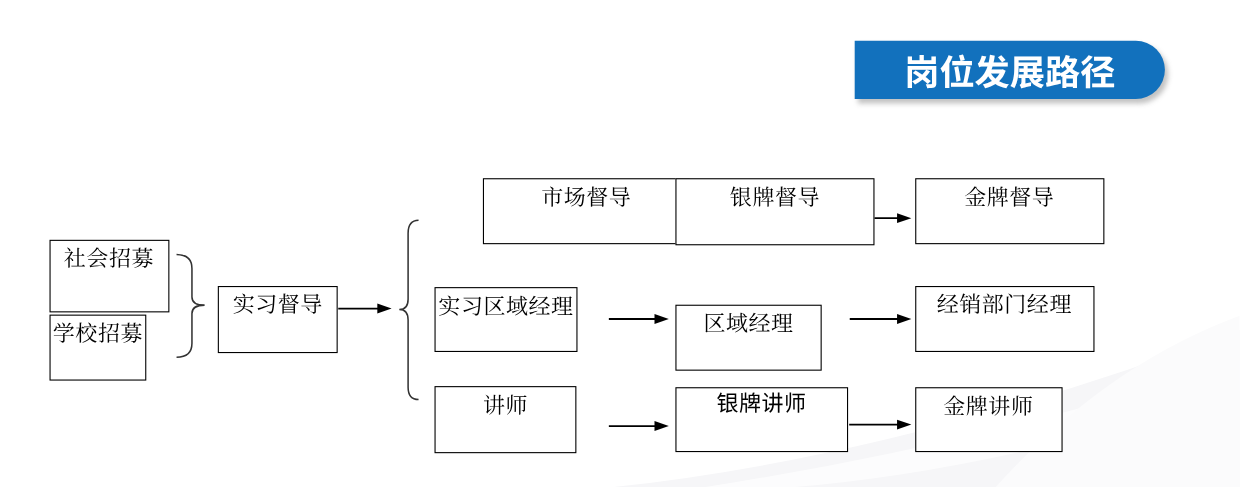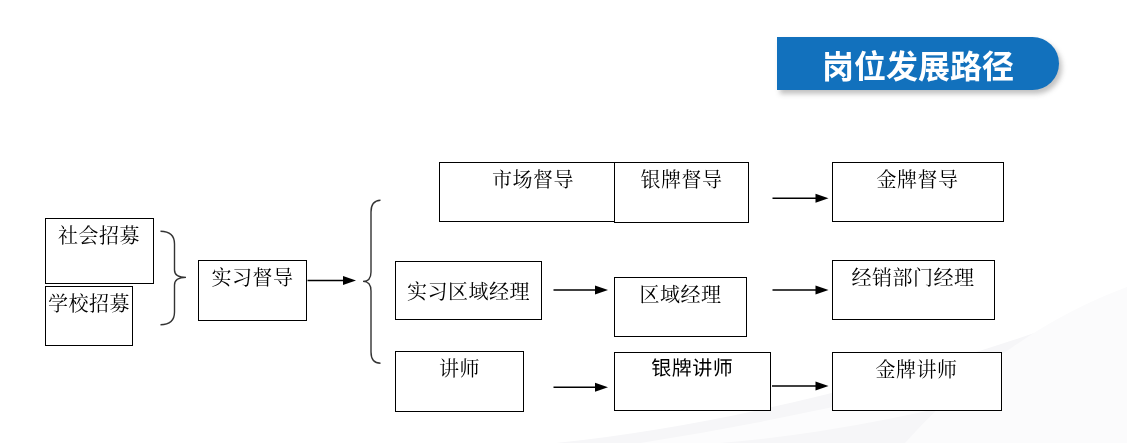--- a/index.html
+++ b/index.html
@@ -115,38 +115,38 @@
   <span>学校招募</span>
 </div>
 
 <div class="node" style="left:198px; top:260px; width:109px; height:60.5px;">
   <span>实习督导</span>
 </div>
 
 <div class="node" style="left:395px; top:162px; width:188px; height:59.5px;margin-left:44px;">
   <span>市场督导</span>
 </div>
-<div class="node" style="left:614px; top:162px; width:135px; height:60.5px;">
+<div class="node" style="left:614px; top:162px; width:181px; height:60.5px;">
   <span>银牌督导</span>
 </div>
 <div class="node" style="left:831.5px; top:162px; width:172px; height:60px;">
   <span>金牌督导</span>
 </div>
 
-<div class="node" style="left:395px; top:260.5px; width:147px; height:59.5px;align-items:center;">
+<div class="node" style="left:395px; top:260.5px; width:130px; height:59.5px;">
   <span>实习区域经理</span>
 </div>
 <div class="node" style="left:614px; top:277px; width:133px; height:59.5px;">
   <span>区域经理</span>
 </div>
 <div class="node" style="left:831.5px; top:260px; width:163px; height:60px;">
   <span>经销部门经理</span>
 </div>
 
 <div class="node" style="left:395px; top:351px; width:129px; height:61px;">
   <span>讲师</span>
 </div>
 <div class="node" style="left:613.5px; top:352px; width:157.5px; height:59px;font-family:Liberation Mono, monospace;">
   <span>银牌讲师</span>
 </div>
-<div class="node" style="left:831.5px; top:352px; width:170px; height:59px;">
+<div class="node" style="left:831.5px; top:352px; width:134px; height:59px;">
   <span>金牌讲师</span>
 </div>
 
 </body></html>

